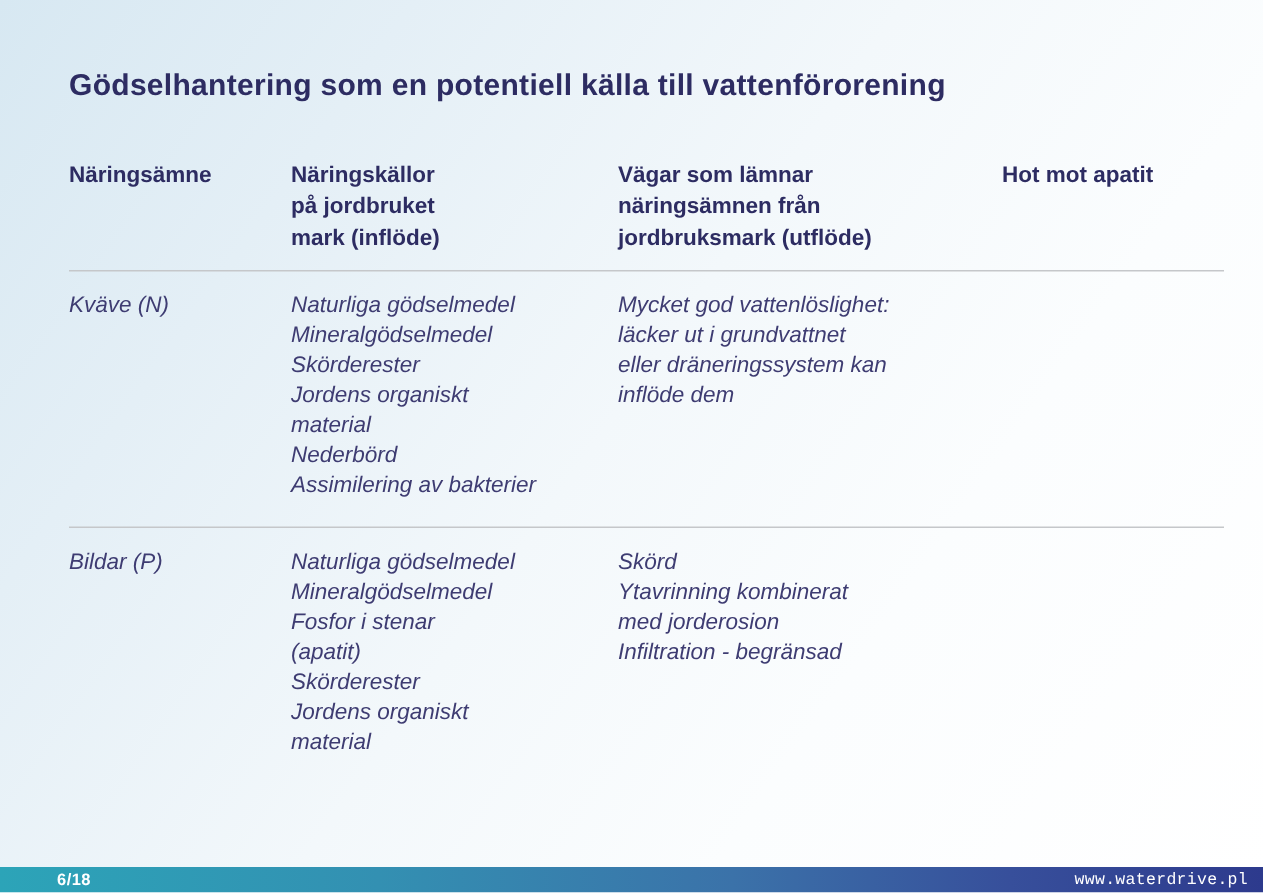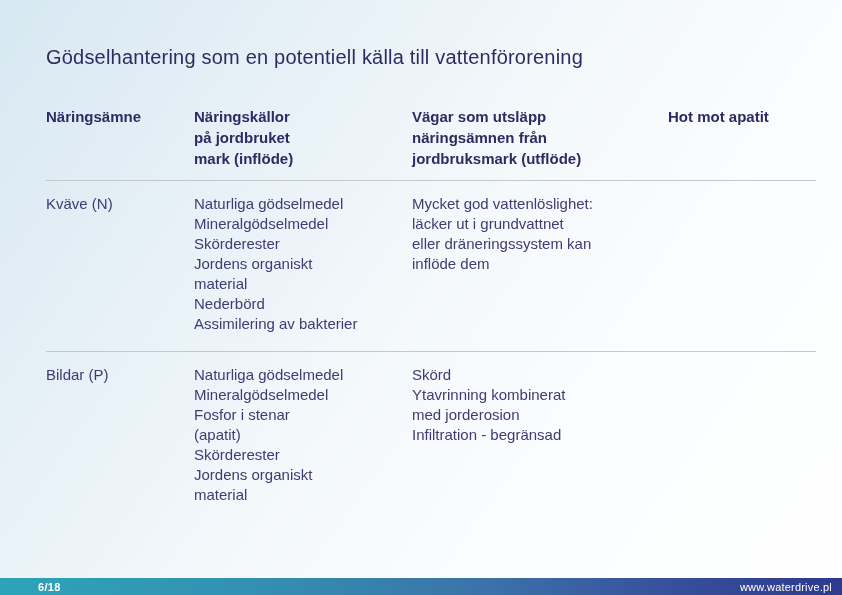--- a/index.html
+++ b/index.html
@@ -15,21 +15,21 @@
   }
   .slide{
     position:relative;
     width:842px;height:595px;
     background:linear-gradient(125deg,#d7e8f2 0%,#e4eff6 22%,#f3f8fb 48%,#fbfdfe 70%,#ffffff 100%);
     padding:44px 26px 0 46px;
   }
   .slide-title{
     color:var(--title-text);
     font-size:20px;
-    font-weight:normal;
+    font-weight:bold;
     line-height:26px;
     letter-spacing:.2px;
     margin-bottom:36px;
   }
   .grid{
     display:grid;
     grid-template-columns:122px 192px 230px 226px;
     width:770px;
     gap:26px;
   }
@@ -48,51 +48,51 @@
     white-space:pre-line;
     padding-right:12px;
   }
   .divider{
     width:770px;height:0;
     border:none;
     border-top:1px solid var(--divider);
     margin-top:11px;
   }
   .divider.second{margin-top:15px;}
-  .row{padding-top:13px;padding-bottom:2px;}
+  .row{padding-top:13px;padding-bottom:2px;font-style:italic;}
   .footer{
     position:absolute;
     left:0;bottom:0;
     width:842px;height:17px;
     background:linear-gradient(90deg,#2ca4b8 0%,#3390b2 30%,#3b72a9 58%,#374f9b 80%,#2d3a8d 100%);
     display:flex;
     align-items:center;
     justify-content:space-between;
     padding:0 10px 0 38px;
     color:#ffffff;
     font-size:11px;
   }
   .page-num{font-weight:bold;letter-spacing:.3px;text-align:center;}
-  .site-url{font-weight:normal;letter-spacing:.2px;}
+  .site-url{font-weight:normal;letter-spacing:.2px;font-family:Liberation Mono, monospace;}
 </style>
 </head>
 <body>
 
 <div class="slide">
 
   <h1 class="slide-title">Gödselhantering som en potentiell källa till vattenförorening</h1>
 
   <div>
 
     <div class="grid">
       <div class="th">Näringsämne</div>
       <div class="th">Näringskällor
 på jordbruket
 mark (inflöde)</div>
-      <div class="th">Vägar som utsläpp
+      <div class="th">Vägar som lämnar
 näringsämnen från
 jordbruksmark (utflöde)</div>
       <div class="th">Hot mot apatit</div>
     </div>
 
     <hr class="divider">
 
     <div class="grid row">
       <div class="td">Kväve (N)</div>
       <div class="td">Naturliga gödselmedel

